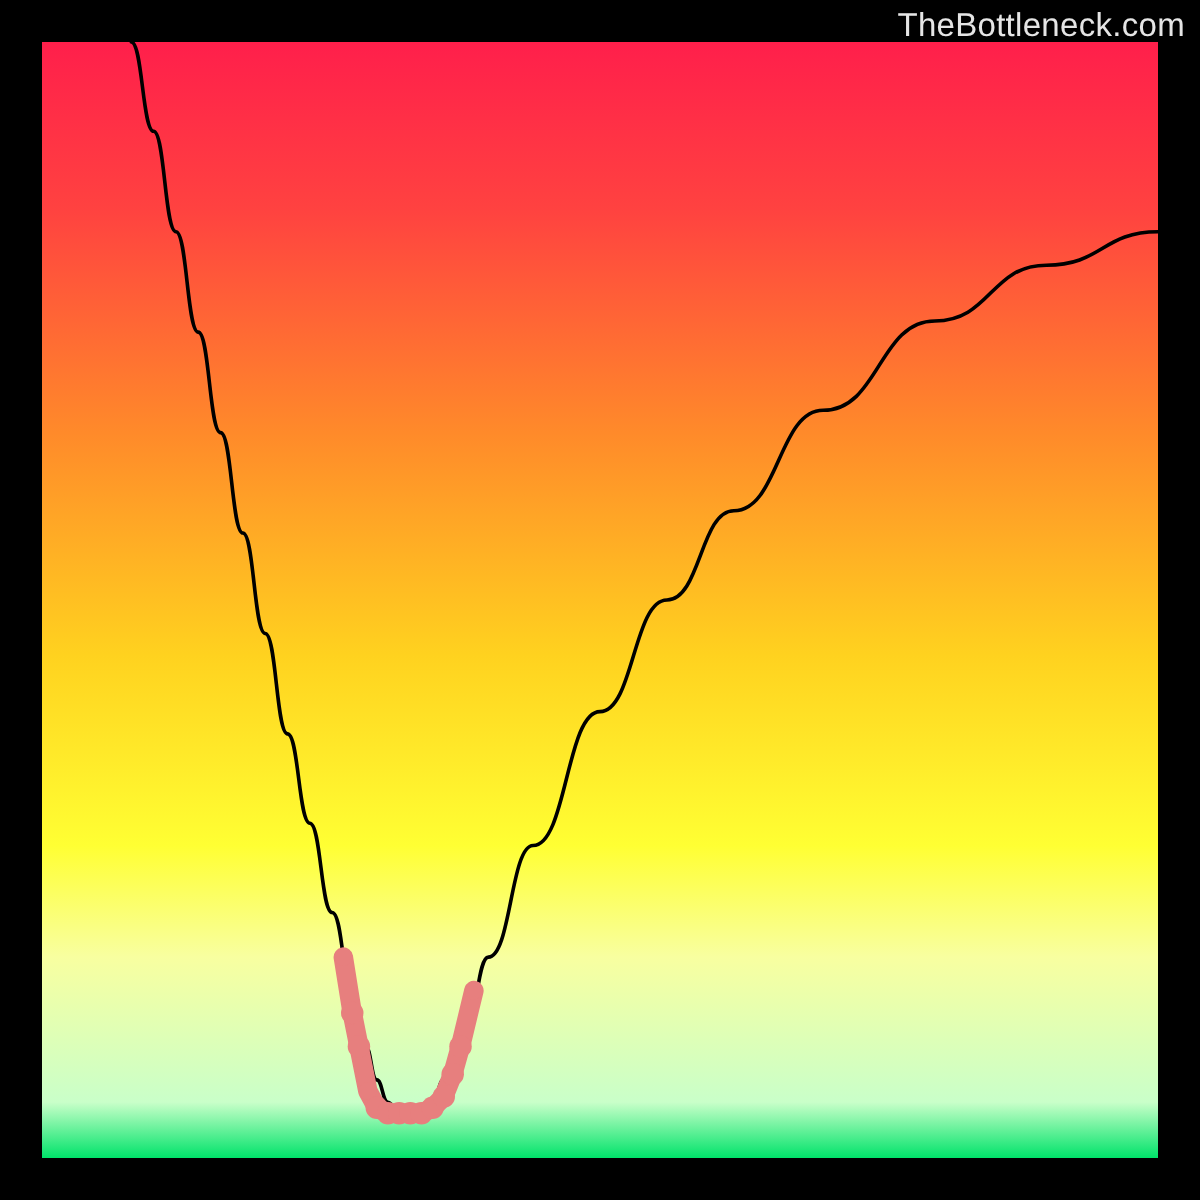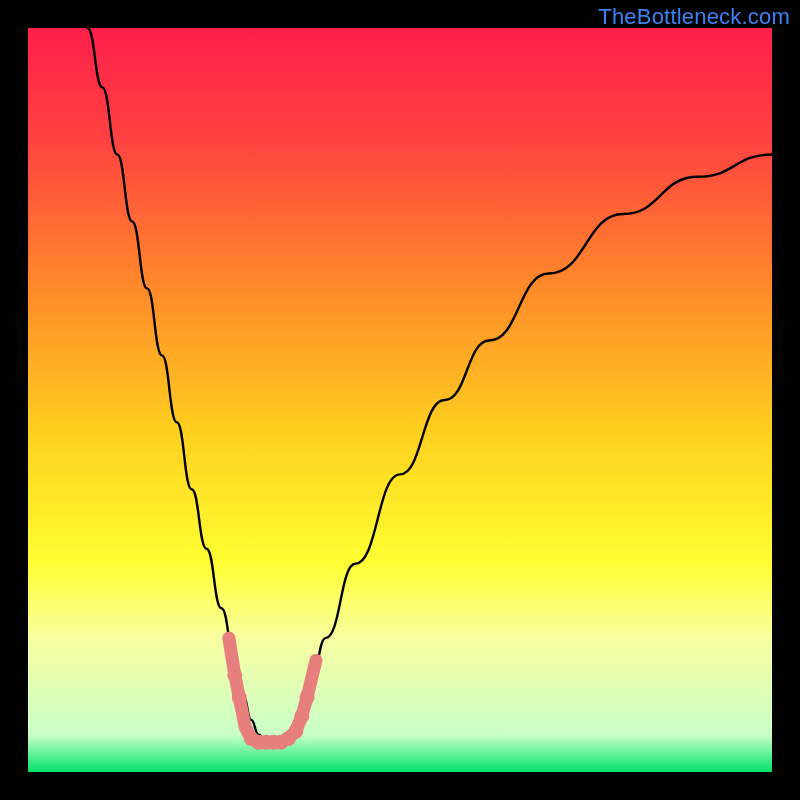--- a/index.html
+++ b/index.html
@@ -23,21 +23,21 @@
     position: absolute;
     left: 0;
     top: 0;
     width: 744px;
     height: 744px;
   }
   .watermark {
     position: absolute;
     top: 4px;
     right: 10px;
-    color: #3b82f6;
+    color: #e5e5e5;
     font-size: 22px;
     font-weight: 500;
     letter-spacing: 0.2px;
   }
   svg { display: block; }
 </style>
 </head>
 <body>
 
 <div class="frame">

